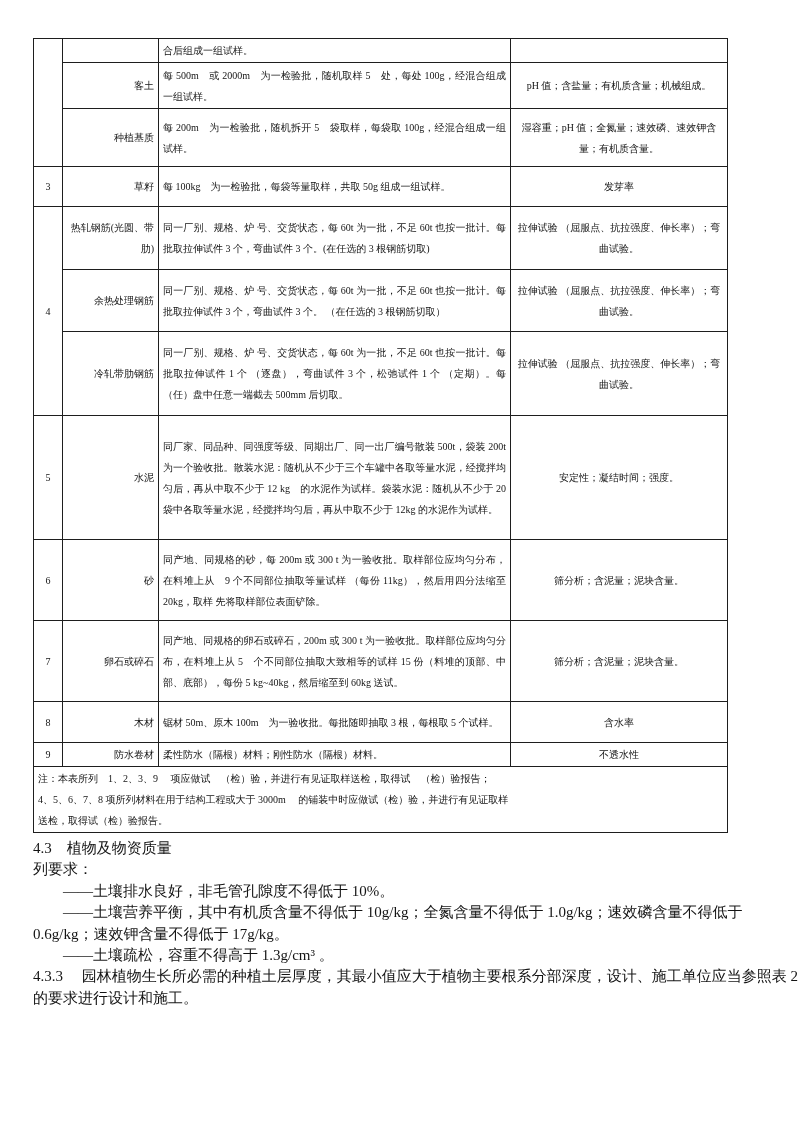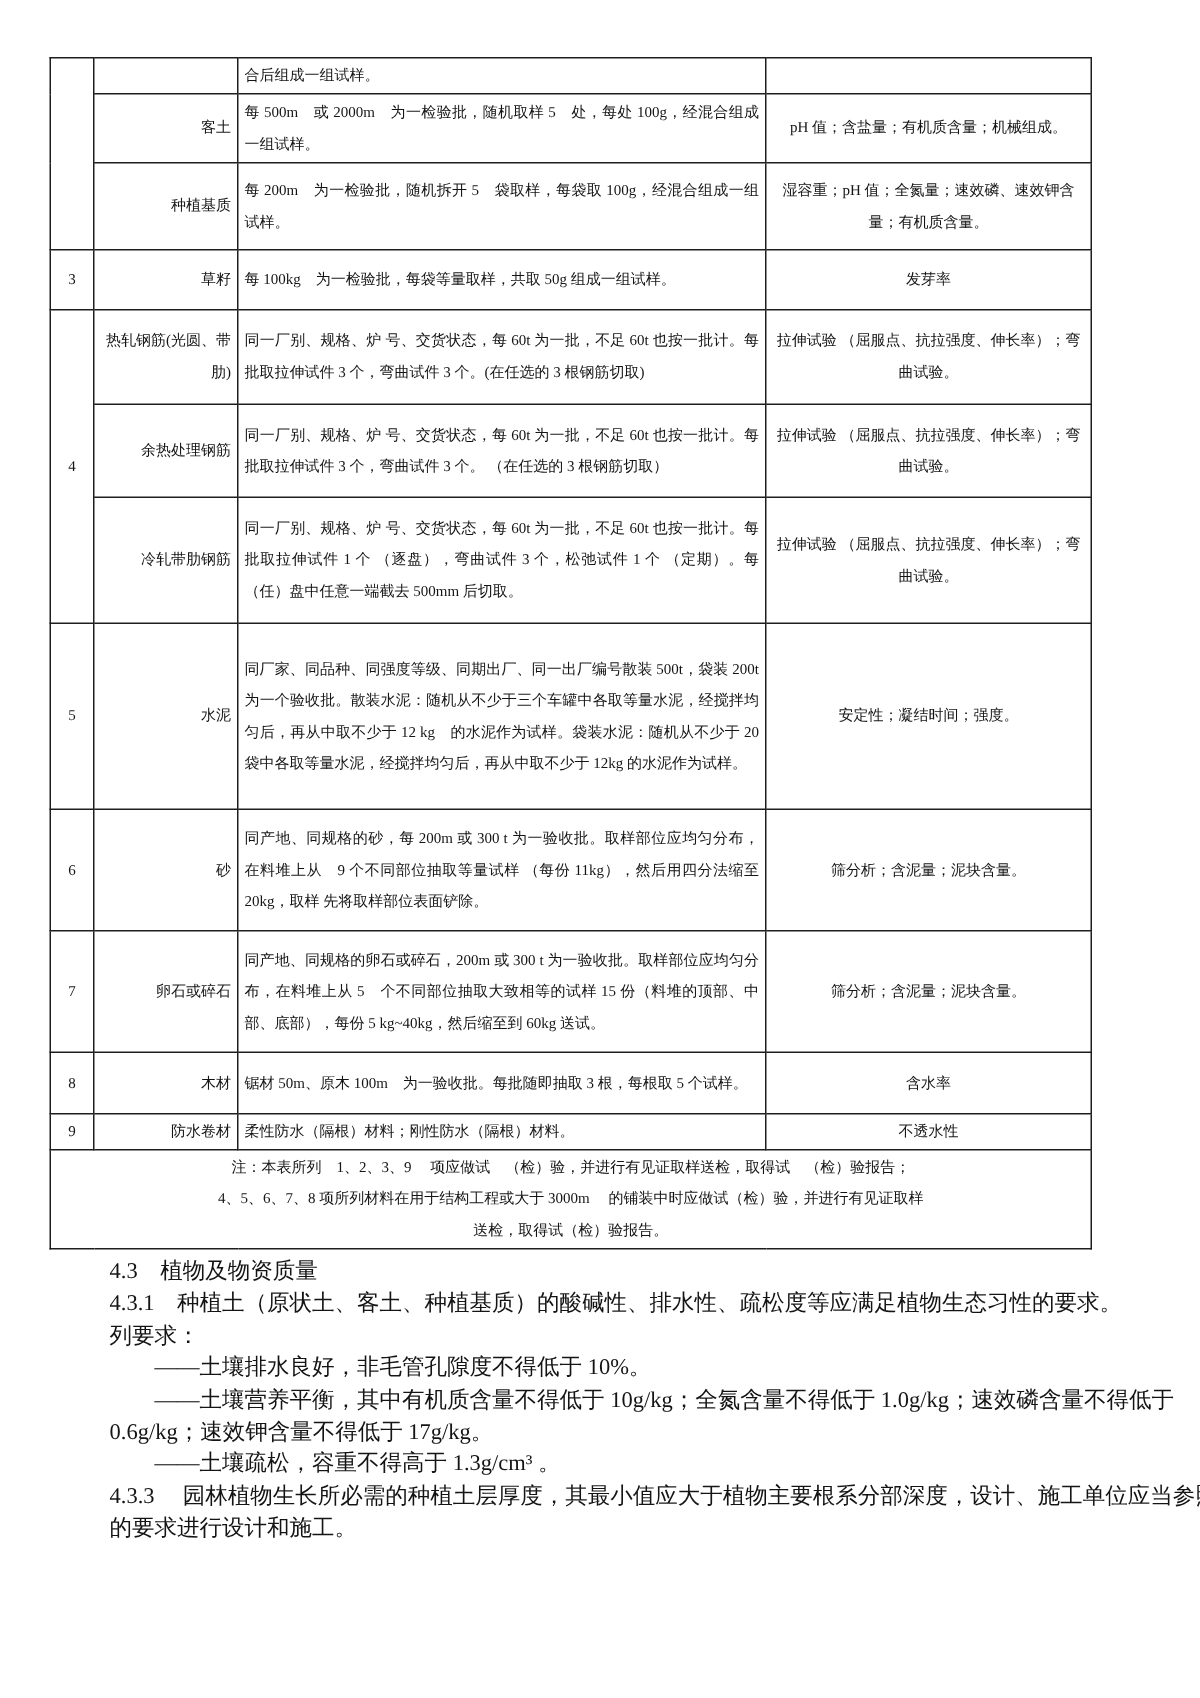--- a/index.html
+++ b/index.html
@@ -21,26 +21,26 @@
     line-height: 21px;
     vertical-align: middle;
     padding: 1px 4px;
     overflow: hidden;
   }
   td.c-num  { text-align: center; padding: 0 1px; }
   td.c-mat  { text-align: right; padding: 1px 3px; }
   td.c-samp { text-align: justify; padding: 1px 5px; }
   td.c-test { text-align: center; padding: 1px 4px; }
   td.note-cell {
-    text-align: center;
+    text-align: left;
     padding: 1px 5px;
     line-height: 21px;
   }
   .paras { margin-top: 5px; width: 740px; font-size: 15px; line-height: 21.4px; }
-  .para { white-space: nowrap; margin-left: 40px; }
+  .para { white-space: nowrap; }
   .para.indent { padding-left: 30px; }
 </style>
 </head>
 <body>
 
 <div class="page">
 
   <table class="spec">
     <colgroup>
       <col style="width:29px">
@@ -122,21 +122,20 @@
           <div>注：本表所列　1、2、3、9　 项应做试　（检）验，并进行有见证取样送检，取得试　（检）验报告；</div>
           <div>4、5、6、7、8 项所列材料在用于结构工程或大于 3000m　 的铺装中时应做试（检）验，并进行有见证取样</div>
           <div>送检，取得试（检）验报告。</div>
         </td>
       </tr>
     </tbody>
   </table>
 
   <div class="paras">
     <div class="para">4.3　植物及物资质量</div>
-    <div class="para">4.3.1　种植土（原状土、客土、种植基质）的酸碱性、排水性、疏松度等应满足植物生态习性的要求。</div>
     <div class="para">列要求：</div>
     <div class="para indent">——土壤排水良好，非毛管孔隙度不得低于 10%。</div>
     <div class="para indent">——土壤营养平衡，其中有机质含量不得低于 10g/kg；全氮含量不得低于 1.0g/kg；速效磷含量不得低于</div>
     <div class="para">0.6g/kg；速效钾含量不得低于 17g/kg。</div>
     <div class="para indent">——土壤疏松，容重不得高于 1.3g/cm³ 。</div>
     <div class="para">4.3.3　 园林植物生长所必需的种植土层厚度，其最小值应大于植物主要根系分部深度，设计、施工单位应当参照表 2</div>
     <div class="para">的要求进行设计和施工。</div>
   </div>
 
 </div>

